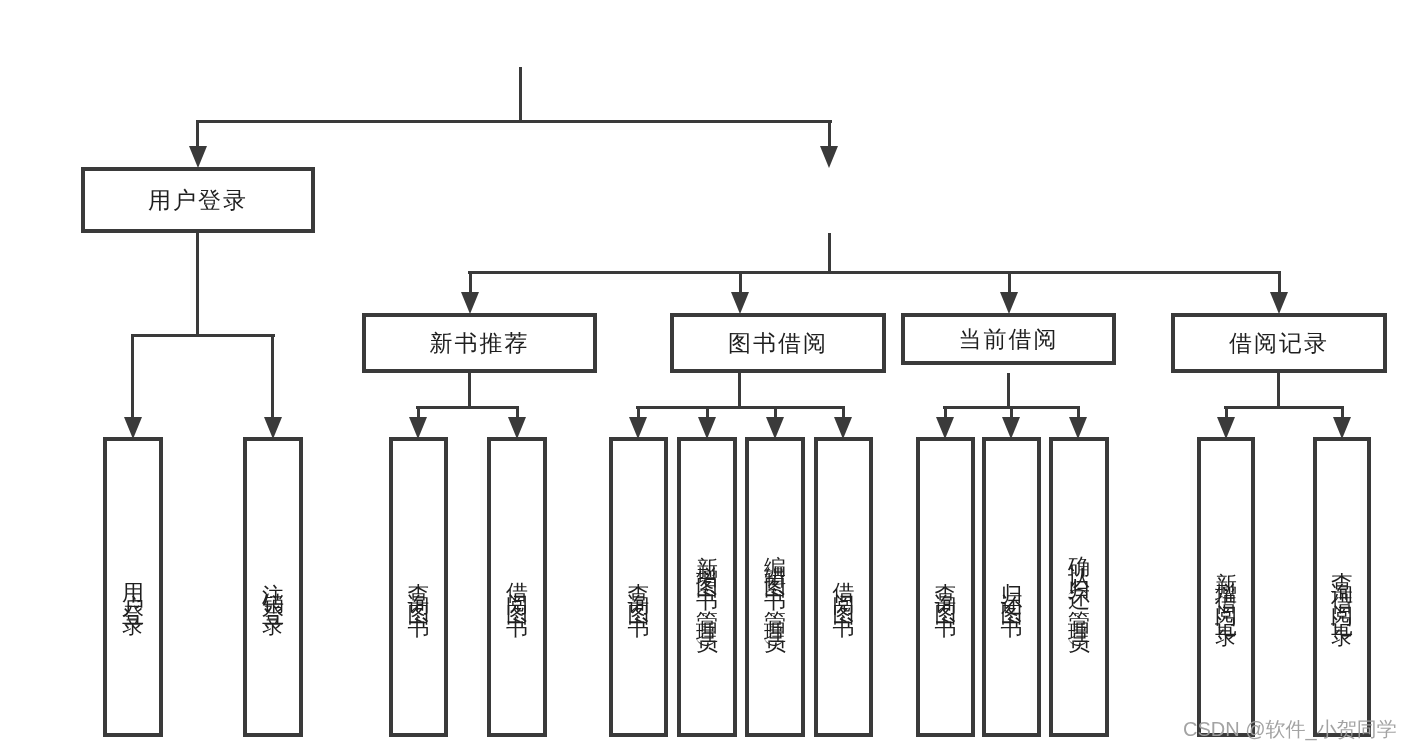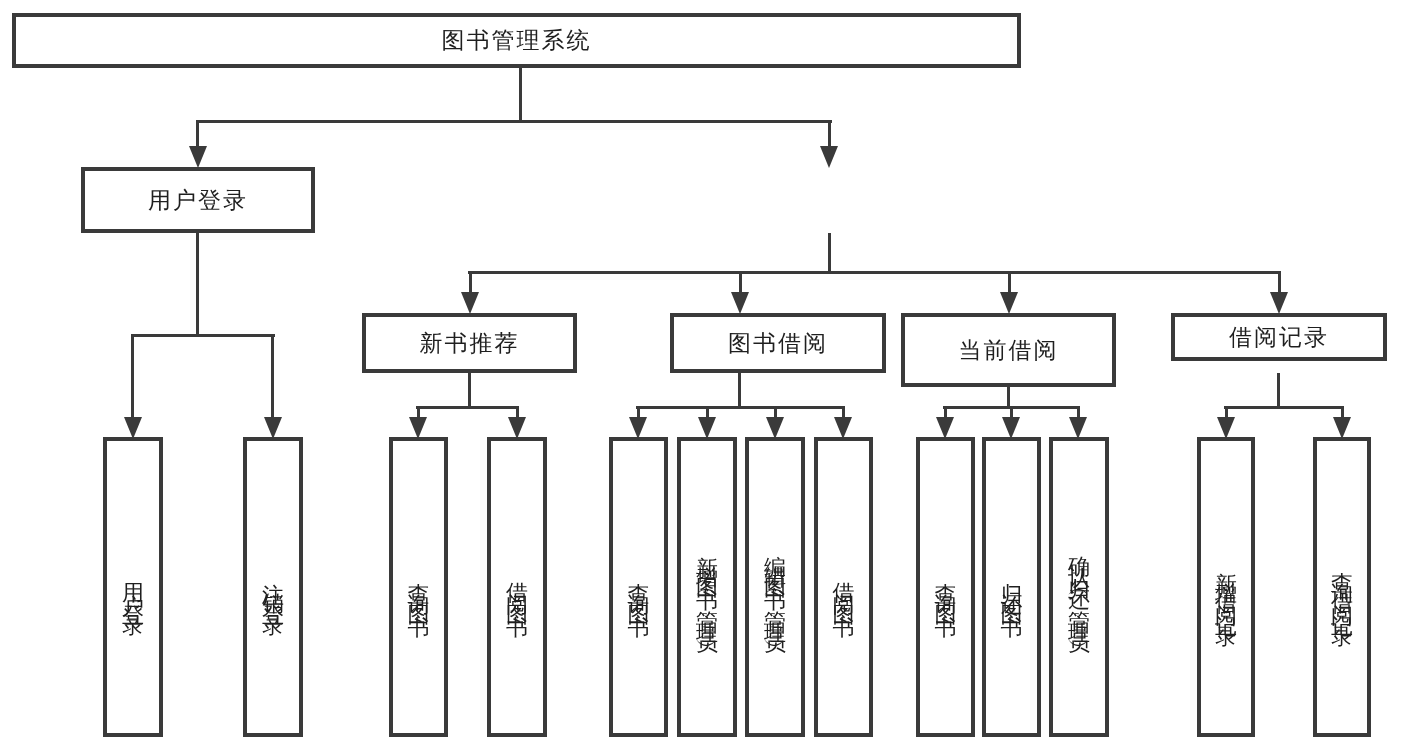--- a/index.html
+++ b/index.html
@@ -135,38 +135,35 @@
   <div class="ar" style="left:1002px;top:417px"></div>
   <div class="ar" style="left:1069px;top:417px"></div>
 
   <div class="ln" style="left:1277px;top:373px;width:3px;height:36px"></div>
   <div class="ln" style="left:1224px;top:406px;width:120px;height:3px"></div>
   <div class="ln" style="left:1225px;top:406px;width:3px;height:13px"></div>
   <div class="ln" style="left:1341px;top:406px;width:3px;height:13px"></div>
   <div class="ar" style="left:1217px;top:417px"></div>
   <div class="ar" style="left:1333px;top:417px"></div>
 
-  <div class="node" style="left:12px;top:13px;width:1009px;height:55px">
-    <span class="hlabel">图书管理系统</span>
-  </div>
 
   <div class="node" style="left:81px;top:167px;width:234px;height:66px">
     <span class="hlabel">用户登录</span>
   </div>
 
-  <div class="node" style="left:362px;top:313px;width:215px;height:60px">
+  <div class="node" style="left:362px;top:313px;width:235px;height:60px">
     <span class="hlabel">新书推荐</span>
   </div>
   <div class="node" style="left:670px;top:313px;width:216px;height:60px">
     <span class="hlabel">图书借阅</span>
   </div>
-  <div class="node" style="left:901px;top:313px;width:215px;height:74px">
+  <div class="node" style="left:901px;top:313px;width:215px;height:52px">
     <span class="hlabel">当前借阅</span>
   </div>
-  <div class="node" style="left:1171px;top:313px;width:216px;height:48px">
+  <div class="node" style="left:1171px;top:313px;width:216px;height:60px">
     <span class="hlabel">借阅记录</span>
   </div>
 
   <div class="leaf" style="left:103px;width:60px">
     <span class="vlabel">用户登录</span>
   </div>
   <div class="leaf" style="left:243px;width:60px">
     <span class="vlabel">注销登录</span>
   </div>
 
@@ -200,14 +197,15 @@
     <span class="vlabel">确认归还（管理员）</span>
   </div>
 
   <div class="leaf" style="left:1197px;width:58px">
     <span class="vlabel">新增借阅记录</span>
   </div>
   <div class="leaf" style="left:1313px;width:58px">
     <span class="vlabel">查询借阅记录</span>
   </div>
 
+  <div class="watermark">CSDN @软件_小贺同学</div>
 
 </div>
 
 </body></html>

